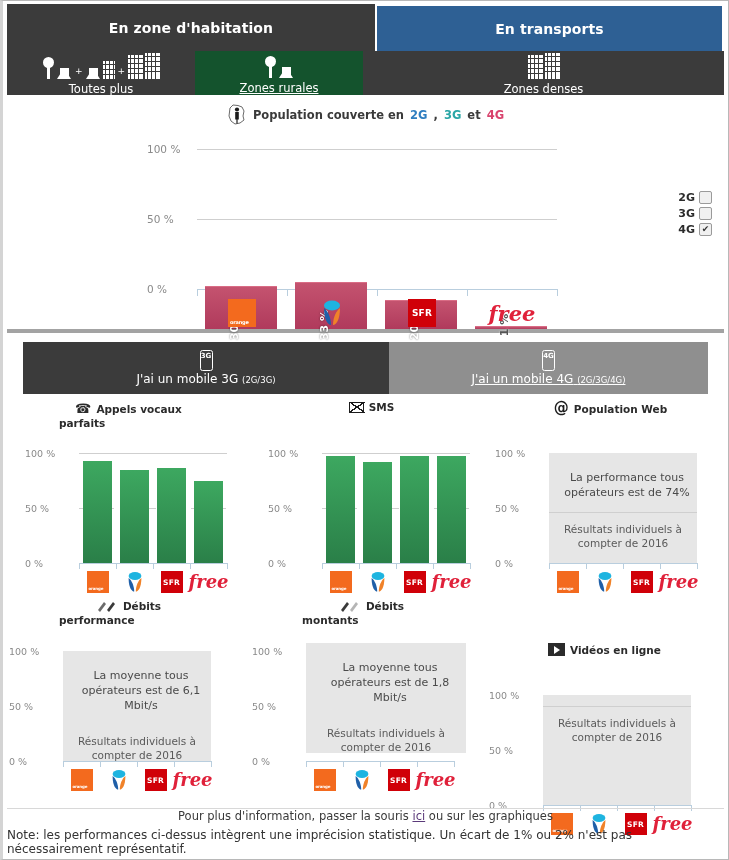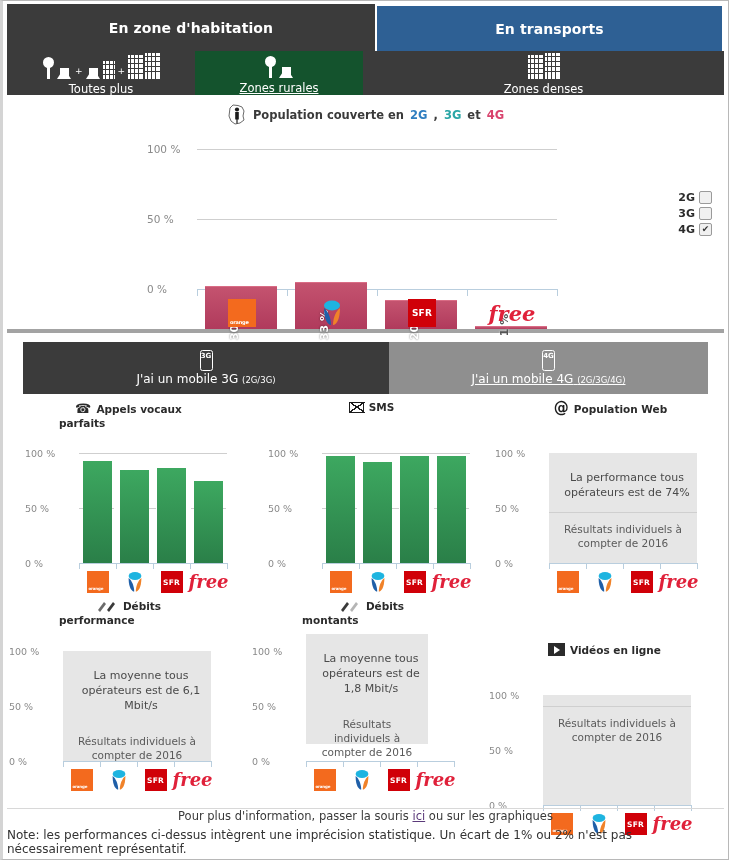--- a/index.html
+++ b/index.html
@@ -625,21 +625,21 @@
         </span>
         <span>Débits</span>
       </div>
       <div class="cell-title2">montants</div>
 
       <div class="mini" style="top:30px;height:160px;">
         <div class="axis-lbl" style="left:2px;width:44px;top:22px;">100 %</div>
         <div class="axis-lbl" style="left:2px;width:44px;top:77px;">50 %</div>
         <div class="axis-lbl" style="left:2px;width:44px;top:132px;">0 %</div>
 
-        <div class="msgbox" style="left:56px;top:5px;width:122px;height:110px;">
+        <div class="msgbox" style="left:56px;top:14px;width:160px;height:110px;">
           <div class="m1">La moyenne tous opérateurs est de 1,8 Mbit/s</div>
           <div class="sep"></div>
           <div class="m2">Résultats individuels à compter de 2016</div>
         </div>
 
         <div class="baseline" style="left:56px;width:148px;top:132px;"></div>
         <div class="tickmark" style="left:56px;top:132px;height:6px;"></div>
         <div class="tickmark" style="left:93px;top:132px;height:6px;"></div>
         <div class="tickmark" style="left:130px;top:132px;height:6px;"></div>
         <div class="tickmark" style="left:167px;top:132px;height:6px;"></div>

